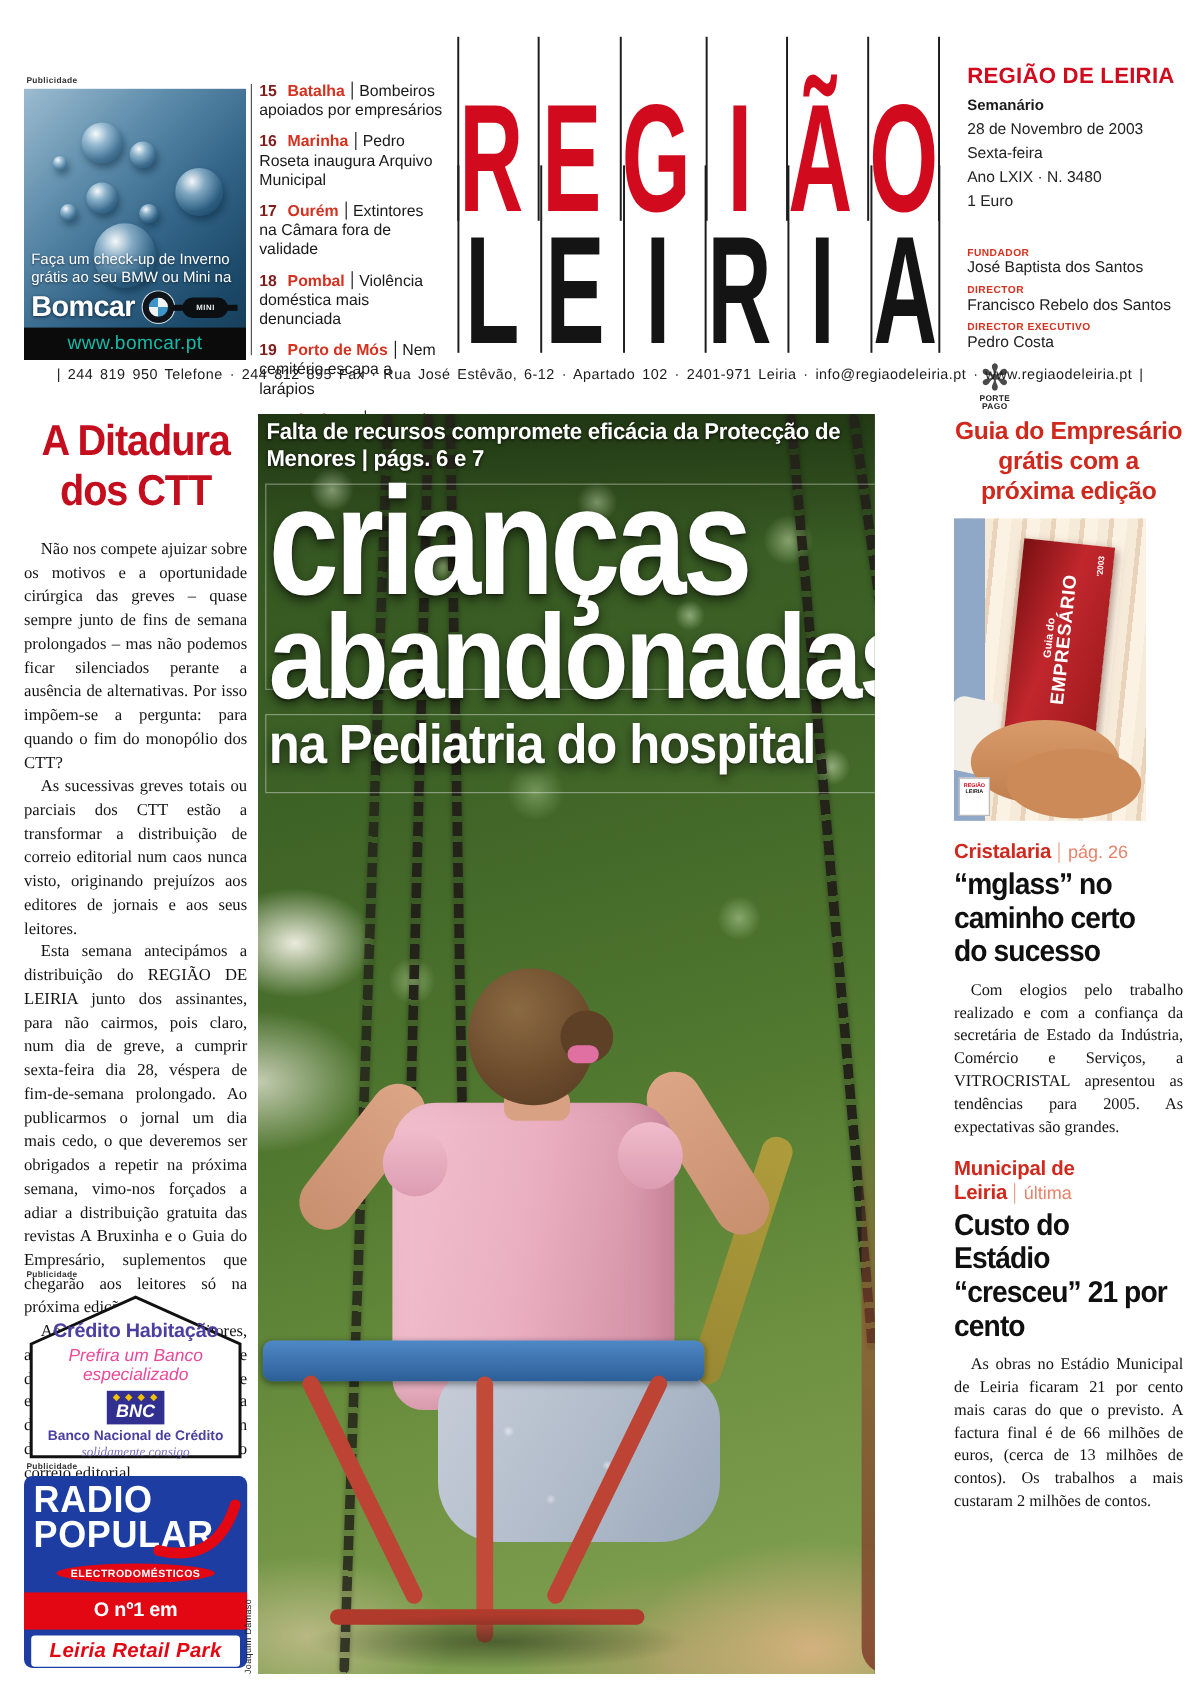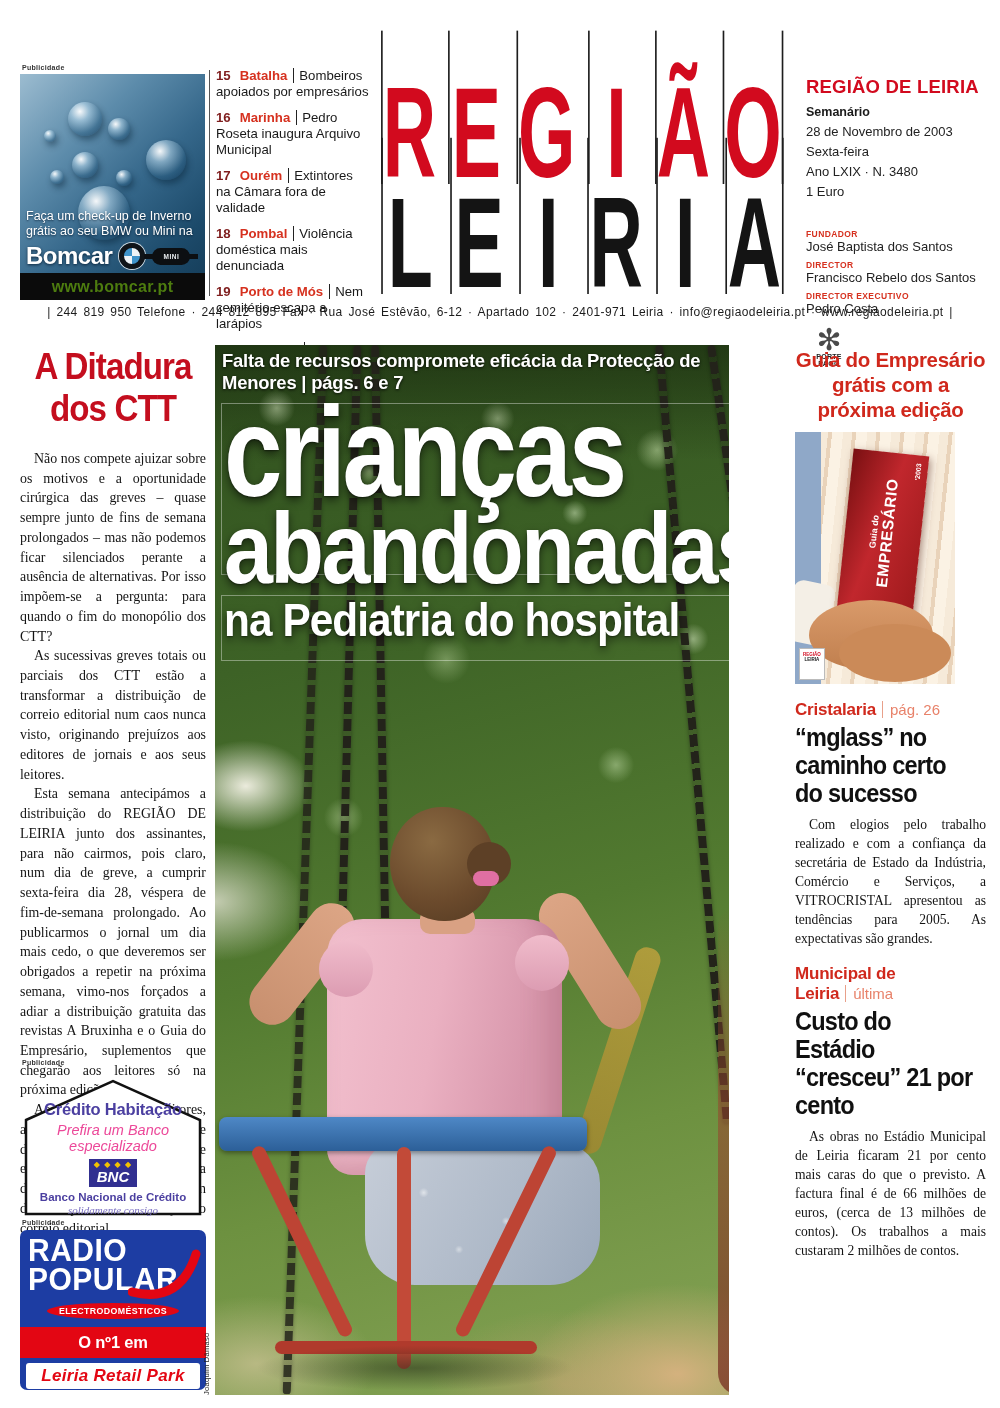--- a/index.html
+++ b/index.html
@@ -23,41 +23,41 @@
   .bomcar-text p { font-size:12.5px; font-weight:normal; line-height:1.25; text-shadow:0 1px 2px rgba(0,20,40,.7); }
   .bomcar-brandrow { display:flex; align-items:center; gap:7px; margin-top:2px; }
   .bomcar-brand { font-size:24px; font-weight:800; letter-spacing:-.5px; text-shadow:0 1px 3px rgba(0,20,40,.8); }
   .bmw-icon { width:26px; height:26px; border-radius:50%; border:5px solid #101418;
     background:conic-gradient(#eef3f6 0 25%, #3f93c9 0 50%, #eef3f6 0 75%, #3f93c9 0); box-shadow:0 0 0 1px #cfd8de; }
   .mini-icon { width:38px; height:17px; background:#0c0f12; border-radius:9px; display:flex; align-items:center; justify-content:center;
     color:#e9edf0; font-size:6.5px; font-weight:800; letter-spacing:.5px; position:relative; }
   .mini-icon::before,.mini-icon::after{content:""; position:absolute; top:6px; width:9px; height:5px; background:#0c0f12; }
   .mini-icon::before{left:-8px;} .mini-icon::after{right:-8px;}
   .bomcar-bar { position:absolute; left:0; right:0; bottom:0; height:27px; background:#0b0b0b; display:flex; align-items:center; justify-content:center; }
-  .bomcar-url { color:#4d7c0f; font-size:16px; font-weight:700; letter-spacing:.3px; }
+  .bomcar-url { color:#14b8a6; font-size:16px; font-weight:400; letter-spacing:.3px; }
 
   
   .index-divider { position:absolute; left:209px; top:70px; width:1px; height:226px; background:#555; }
   .index { position:absolute; left:216px; top:68px; width:154px; }
   .idx-item { font-size:13.2px; line-height:1.2; margin-bottom:10.5px; color:#191919; }
   .idx-page { color:#7f1d1d; font-weight:600; margin-right:9px; }
   .idx-town { color:#d6311f; font-weight:600; padding-right:6px; border-right:1.4px solid #222; margin-right:5px; }
 
   
   .masthead { position:absolute; left:375px; top:64px; width:415px; }
   .mast-row { display:flex; }
   .mast-row .mast-cell { flex:1 1 0; display:flex; align-items:flex-end; justify-content:center;
     border-left:2px solid #1d1d1d; font-weight:800; font-size:90px; line-height:.8;
     transform:scale(.82,1.42); transform-origin:50% 100%; letter-spacing:0; overflow:visible; }
   .mast-row .mast-cell:last-child { border-right:2px solid #1d1d1d; }
   .row-regiao { height:120px; color:#d20a1e; padding-top:12px; }
   .row-leiria { height:110px; color:#141414; }
 
   
-  .mast-info { position:absolute; left:806px; top:76px; width:180px; }
+  .mast-info { position:absolute; left:806px; top:52px; width:180px; }
   .mi-title { color:#d20a1e; font-weight:800; font-size:18.5px; letter-spacing:.2px; margin-bottom:7px; }
   .mi-bold { font-weight:800; font-size:12.5px; margin-bottom:5px; }
   .mi-line { font-size:13px; margin-bottom:5px; color:#222; }
   .mi-block { margin-top:30px; }
   .mi-role { color:#d6311f; font-weight:800; font-size:8.5px; letter-spacing:.4px; }
   .mi-name { font-size:13px; margin-bottom:6px; color:#222; }
   .stamp { margin-top:10px; width:46px; text-align:center; }
   .stamp-glyph { font-size:30px; color:#4a4a4a; line-height:.9; }
   .stamp-text { font-size:7px; font-weight:800; color:#222; letter-spacing:.3px; white-space:pre-line; }
 

